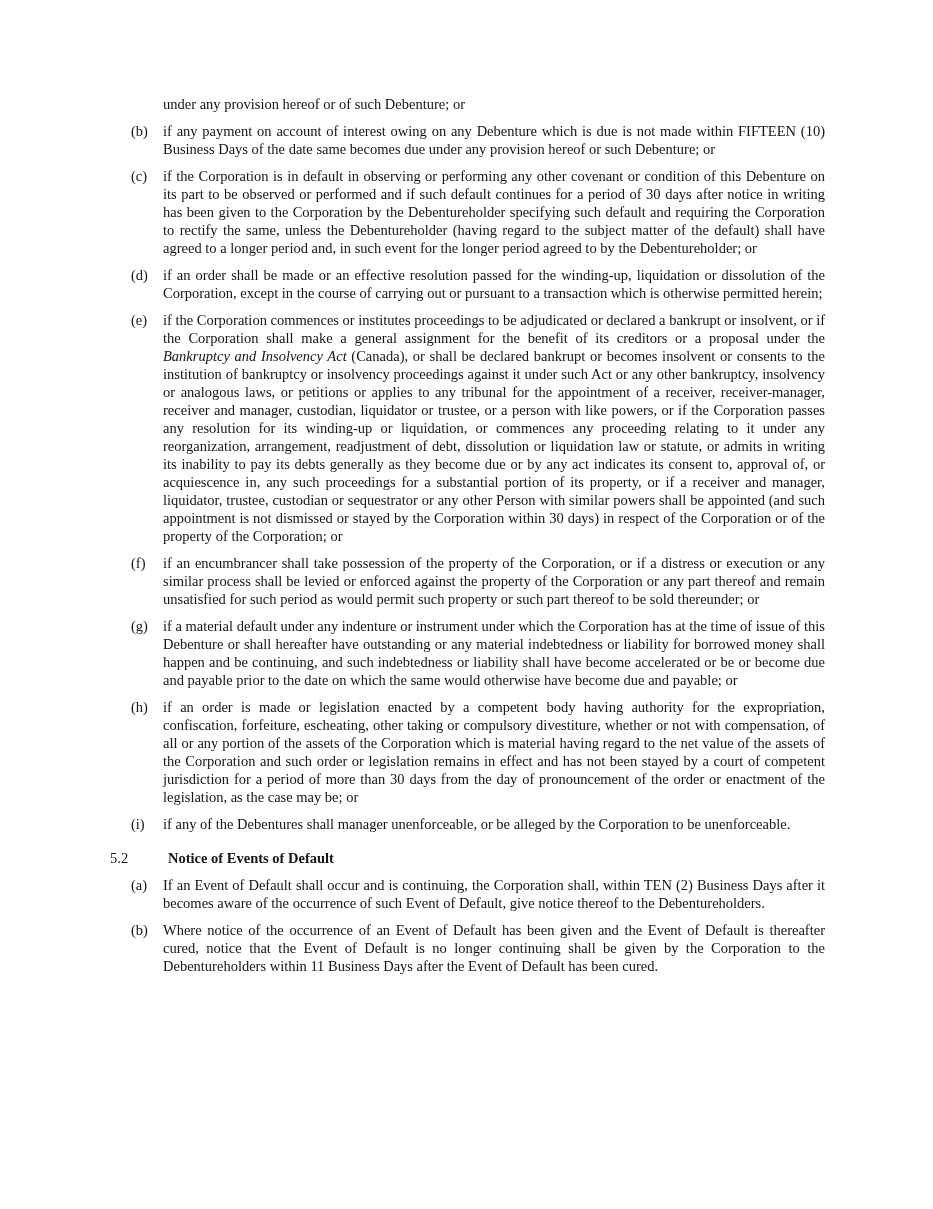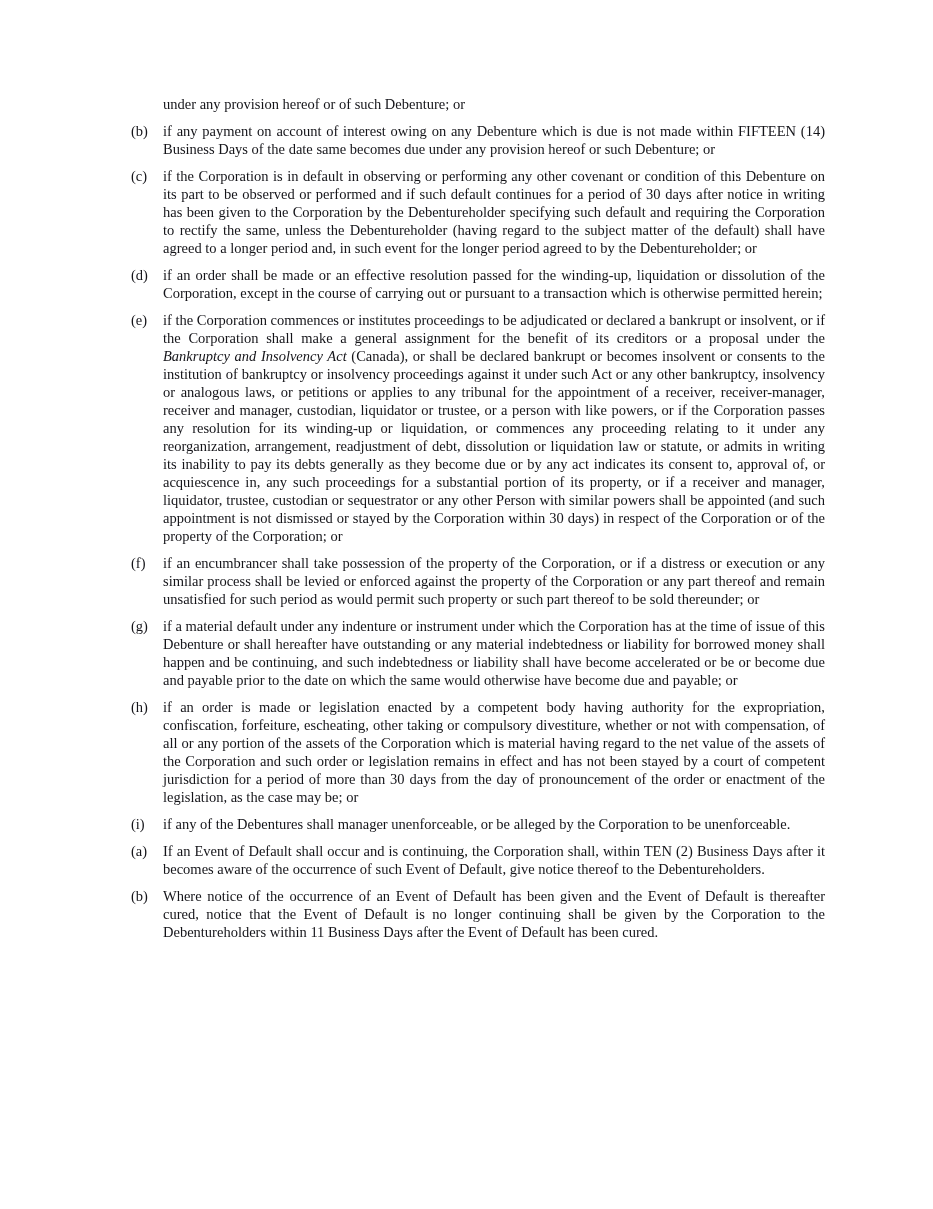--- a/index.html
+++ b/index.html
@@ -68,21 +68,21 @@
 <body>
 
 <div class="page">
   <div class="content">
 
     <p class="continuation">under any provision hereof or of such Debenture; or</p>
 
     <div id="events-list">
         <div class="clause">
           <span class="clause-marker">(b)</span>
-          <span class="clause-text"><span>if any payment on account of interest owing on any Debenture which is due is not made within FIFTEEN (14) Business Days of the date same becomes due under any provision hereof or such Debenture; or</span></span>
+          <span class="clause-text"><span>if any payment on account of interest owing on any Debenture which is due is not made within FIFTEEN (10) Business Days of the date same becomes due under any provision hereof or such Debenture; or</span></span>
         </div>
         <div class="clause">
           <span class="clause-marker">(c)</span>
           <span class="clause-text"><span>if the Corporation is in default in observing or performing any other covenant or condition of this Debenture on its part to be observed or performed and if such default continues for a period of 30 days after notice in writing has been given to the Corporation by the Debentureholder specifying such default and requiring the Corporation to rectify the same, unless the Debentureholder (having regard to the subject matter of the default) shall have agreed to a longer period and, in such event for the longer period agreed to by the Debentureholder; or</span></span>
         </div>
         <div class="clause">
           <span class="clause-marker">(d)</span>
           <span class="clause-text"><span>if an order shall be made or an effective resolution passed for the winding-up, liquidation or dissolution of the Corporation, except in the course of carrying out or pursuant to a transaction which is otherwise permitted herein;</span></span>
         </div>
         <div class="clause">
@@ -100,20 +100,24 @@
         <div class="clause">
           <span class="clause-marker">(h)</span>
           <span class="clause-text"><span>if an order is made or legislation enacted by a competent body having authority for the expropriation, confiscation, forfeiture, escheating, other taking or compulsory divestiture, whether or not with compensation, of all or any portion of the assets of the Corporation which is material having regard to the net value of the assets of the Corporation and such order or legislation remains in effect and has not been stayed by a court of competent jurisdiction for a period of more than 30 days from the day of pronouncement of the order or enactment of the legislation, as the case may be; or</span></span>
         </div>
         <div class="clause">
           <span class="clause-marker">(i)</span>
           <span class="clause-text"><span>if any of the Debentures shall manager unenforceable, or be alleged by the Corporation to be unenforceable.</span></span>
         </div>
       </div>
 
+    <div class="section-heading">
+      <span class="section-number">5.2</span>
+      <span class="section-title">Notice of Events of Default</span>
+    </div>
 
     <div id="notice-list">
         <div class="clause">
           <span class="clause-marker">(a)</span>
           <span class="clause-text"><span>If an Event of Default shall occur and is continuing, the Corporation shall, within TEN (2) Business Days after it becomes aware of the occurrence of such Event of Default, give notice thereof to the Debentureholders.</span></span>
         </div>
         <div class="clause">
           <span class="clause-marker">(b)</span>
           <span class="clause-text"><span>Where notice of the occurrence of an Event of Default has been given and the Event of Default is thereafter cured, notice that the Event of Default is no longer continuing shall be given by the Corporation to the Debentureholders within 11 Business Days after the Event of Default has been cured.</span></span>
         </div>

